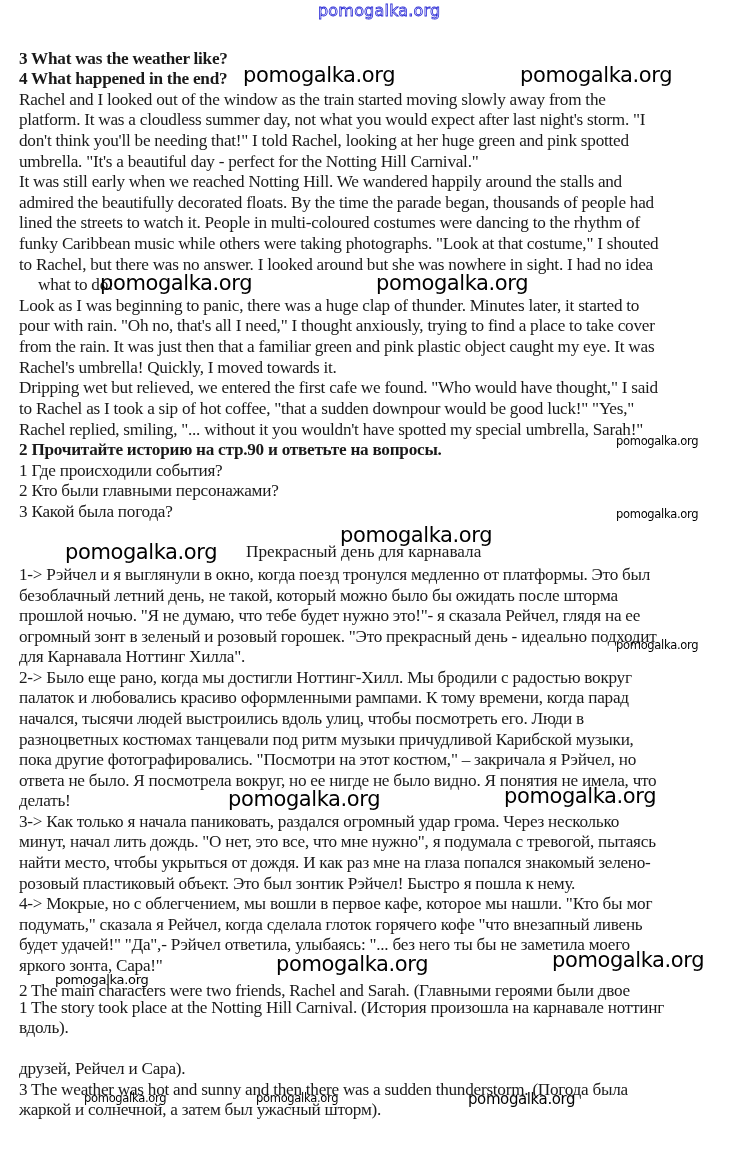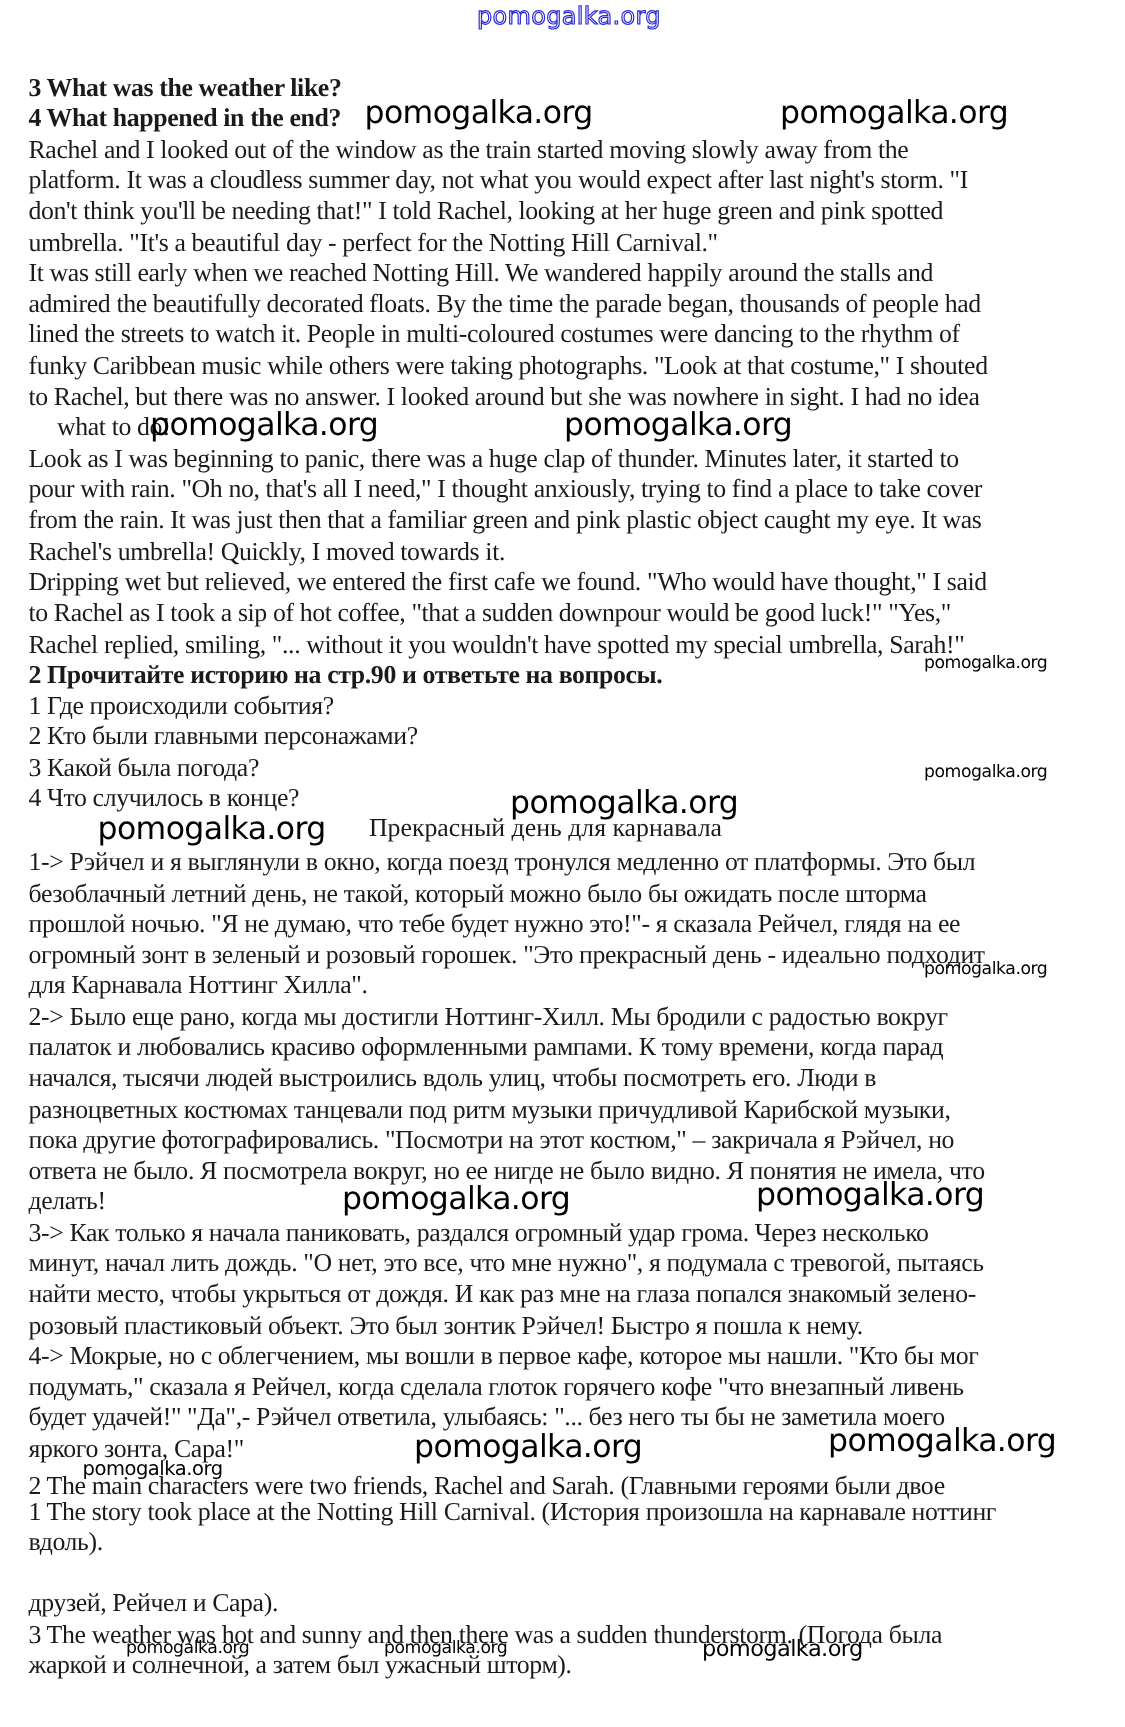--- a/index.html
+++ b/index.html
@@ -51,21 +51,20 @@
   <div class="txt" style="top: 337px; width: auto;">from the rain. It was just then that a familiar green and pink plastic object caught my eye. It was</div>
   <div class="txt" style="top: 358px; width: auto;">Rachel's umbrella! Quickly, I moved towards it.</div>
   <div class="txt" style="top: 378px; width: auto;">Dripping wet but relieved, we entered the first cafe we found. "Who would have thought," I said</div>
   <div class="txt" style="top: 399px; width: auto;">to Rachel as I took a sip of hot coffee, "that a sudden downpour would be good luck!" "Yes,"</div>
   <div class="txt" style="top: 420px; width: auto;">Rachel replied, smiling, "... without it you wouldn't have spotted my special umbrella, Sarah!"</div>
 
   <div class="txt bold" style="top: 440px; width: auto;">2 Прочитайте историю на стр.90 и ответьте на вопросы.</div>
   <div class="txt" style="top: 461px; width: auto;">1 Где происходили события?</div>
   <div class="txt" style="top: 481px; width: auto;">2 Кто были главными персонажами?</div>
   <div class="txt" style="top: 502px; width: auto;">3 Какой была погода?</div>
-  <div class="txt" style="top: 522px; width: auto;">4 Что случилось в конце?</div>
 
   <div class="center-title" style="top:542px;">Прекрасный день для карнавала</div>
 
   <div class="txt" style="top: 565px; width: auto;">1-&gt; Рэйчел и я выглянули в окно, когда поезд тронулся медленно от платформы. Это был</div>
   <div class="txt" style="top: 586px; width: auto;">безоблачный летний день, не такой, который можно было бы ожидать после шторма</div>
   <div class="txt" style="top: 606px; width: auto;">прошлой ночью. "Я не думаю, что тебе будет нужно это!"- я сказала Рейчел, глядя на ее</div>
   <div class="txt" style="top: 627px; width: auto;">огромный зонт в зеленый и розовый горошек. "Это прекрасный день - идеально подходит</div>
   <div class="txt" style="top: 647px; width: auto;">для Карнавала Ноттинг Хилла".</div>
   <div class="txt" style="top: 668px; width: auto;">2-&gt; Было еще рано, когда мы достигли Ноттинг-Хилл. Мы бродили с радостью вокруг</div>
   <div class="txt" style="top: 688px; width: auto;">палаток и любовались красиво оформленными рампами. К тому времени, когда парад</div>

